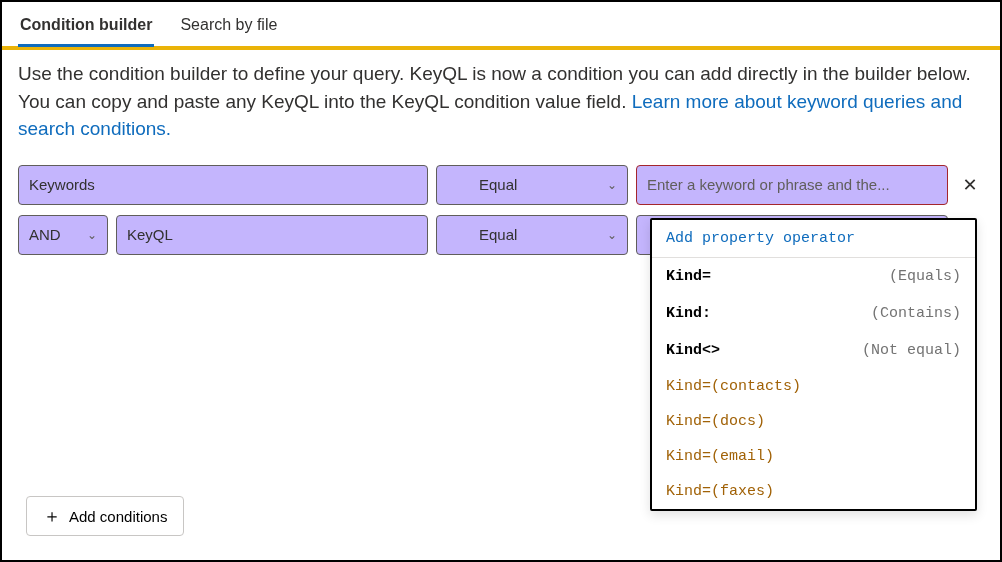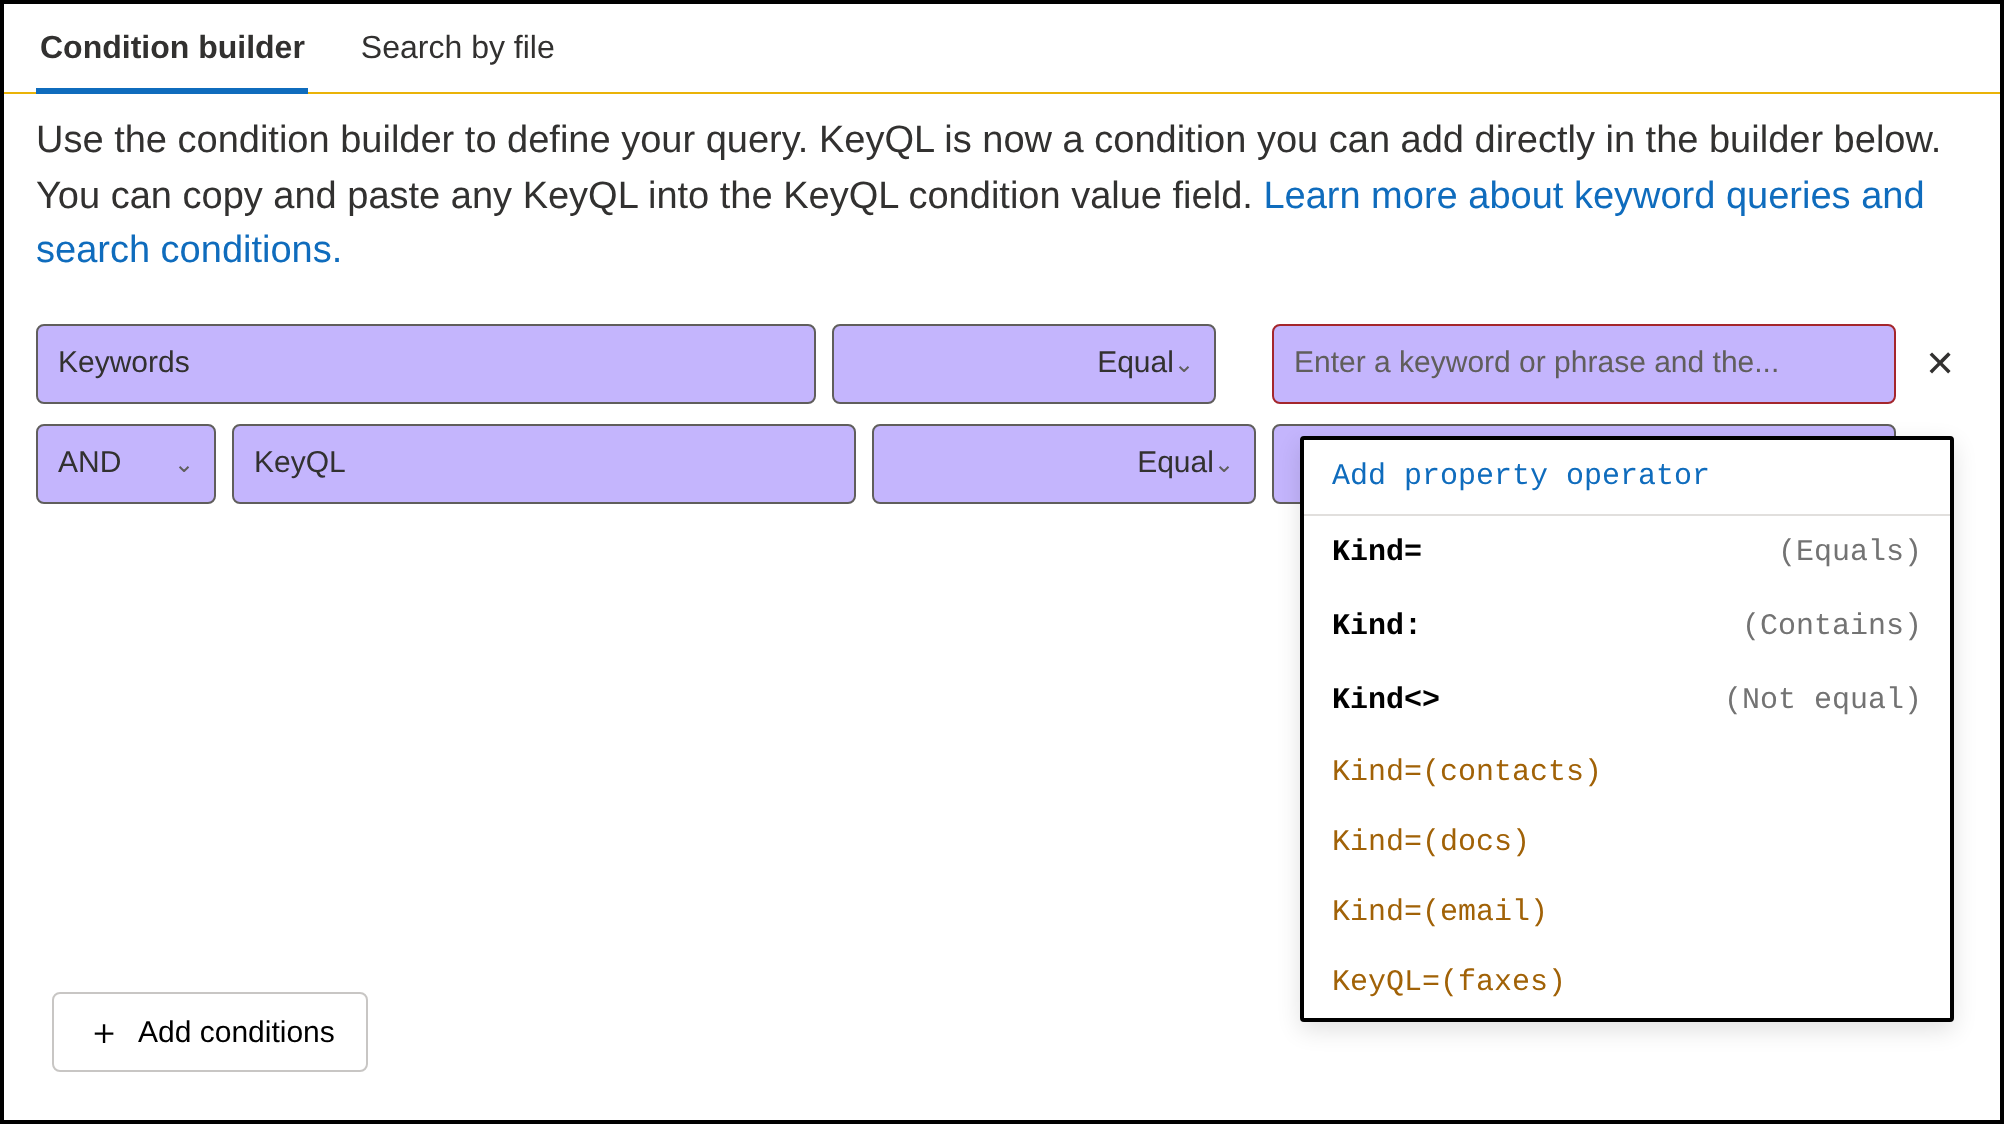--- a/index.html
+++ b/index.html
@@ -11,21 +11,21 @@
       width: 1002px;
       height: 562px;
       border: 2px solid #000;
       overflow: hidden;
       position: relative;
     }
     .tabs {
       display: flex;
       gap: 24px;
       padding: 10px 16px 0 16px;
-      border-bottom: 1px solid #eab308;
+      border-bottom: 4px solid #eab308;
     }
     .tab {
       padding: 4px 2px 10px 2px;
       font-size: 16px;
       color: #323130;
       cursor: pointer;
       border-bottom: 3px solid transparent;
       margin-bottom: -1px;
     }
     .tab.active {
@@ -59,28 +59,27 @@
       display: flex;
       align-items: center;
       padding: 0 10px;
       font-size: 15px;
       color: #323130;
       position: relative;
     }
     .logic { width: 90px; justify-content: space-between; }
     .condition-wide { flex: 1; min-width: 0; }
     .condition-fit { flex: 0 0 320px; }
-    .operator { flex: 0 0 192px; justify-content: flex-end; padding-left: 42px; }
+    .operator { flex: 0 0 192px; justify-content: space-between; padding-left: 42px; }
     .value-input {
       flex: 0 0 312px;
       color: #605e5c;
     }
     .value-input.active-red {
       border-color: #a4262c;
-      margin-left: 20px;
     }
     .value-input.typed {
       color: #000;
       font-family: Consolas, "Courier New", monospace;
       font-weight: 600;
       padding-left: 40px;
     }
     .chevron {
       color: #605e5c;
       font-size: 12px;
@@ -213,14 +212,14 @@
     <span class="desc">(Contains)</span>
   </div>
   <div class="op-item">
     <span class="prop">Kind&lt;&gt;</span>
     <span class="desc">(Not equal)</span>
   </div>
 
   <div class="val-item">Kind=(contacts)</div>
   <div class="val-item">Kind=(docs)</div>
   <div class="val-item">Kind=(email)</div>
-  <div class="val-item">KeyQL=(faxes)</div>
+  <div class="val-item">Kind=(faxes)</div>
 </div>
 
 </body></html>

